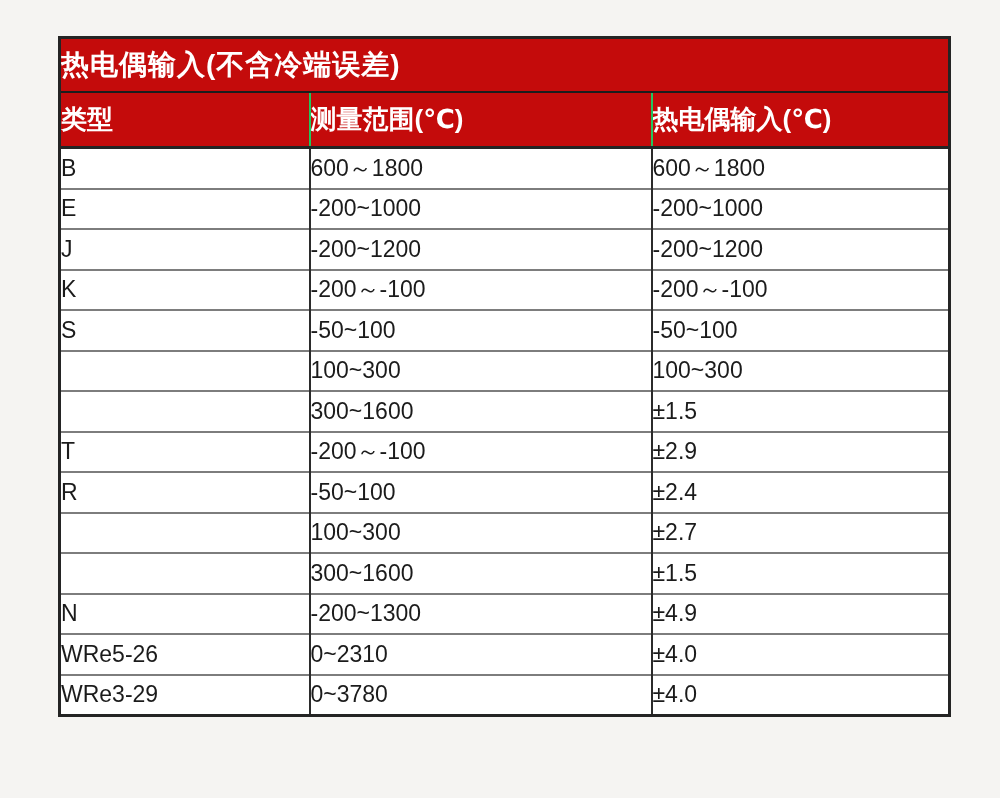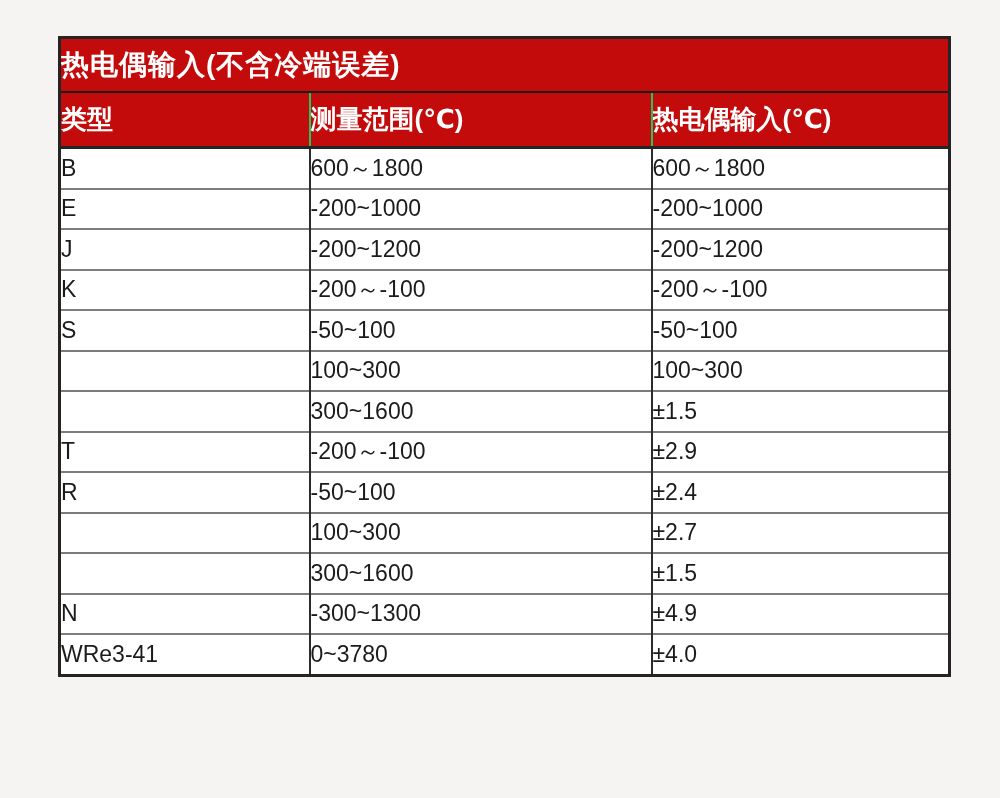--- a/index.html
+++ b/index.html
@@ -136,22 +136,27 @@
         <td>100~300</td>
         <td>±2.7</td>
       </tr>
       <tr>
         <td></td>
         <td>300~1600</td>
         <td>±1.5</td>
       </tr>
       <tr>
         <td>N</td>
-        <td>-300~1300</td>
+        <td>-200~1300</td>
         <td>±4.9</td>
       </tr>
       <tr>
-        <td>WRe3-41</td>
+        <td>WRe5-26</td>
+        <td>0~2310</td>
+        <td>±4.0</td>
+      </tr>
+      <tr>
+        <td>WRe3-29</td>
         <td>0~3780</td>
         <td>±4.0</td>
       </tr>
     </tbody>
 </table>
 
 </body></html>

